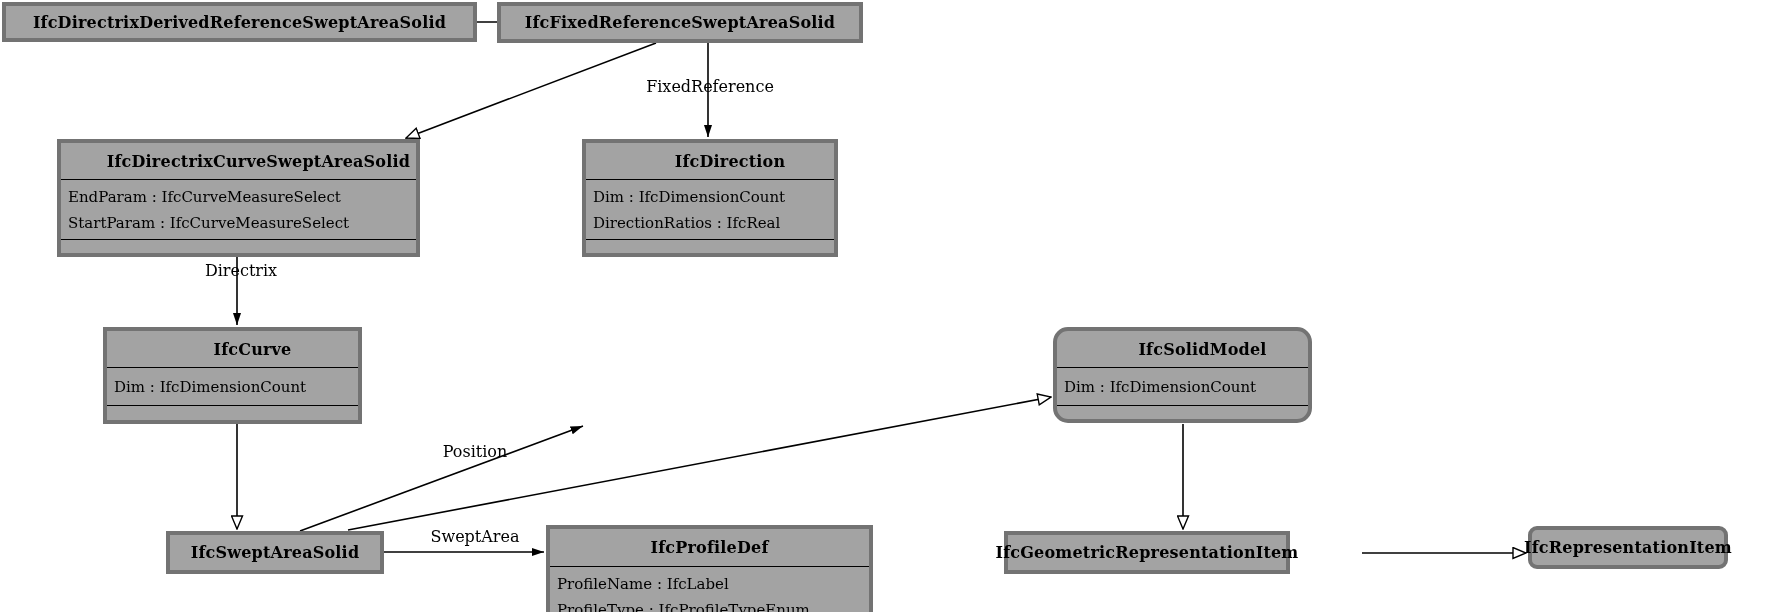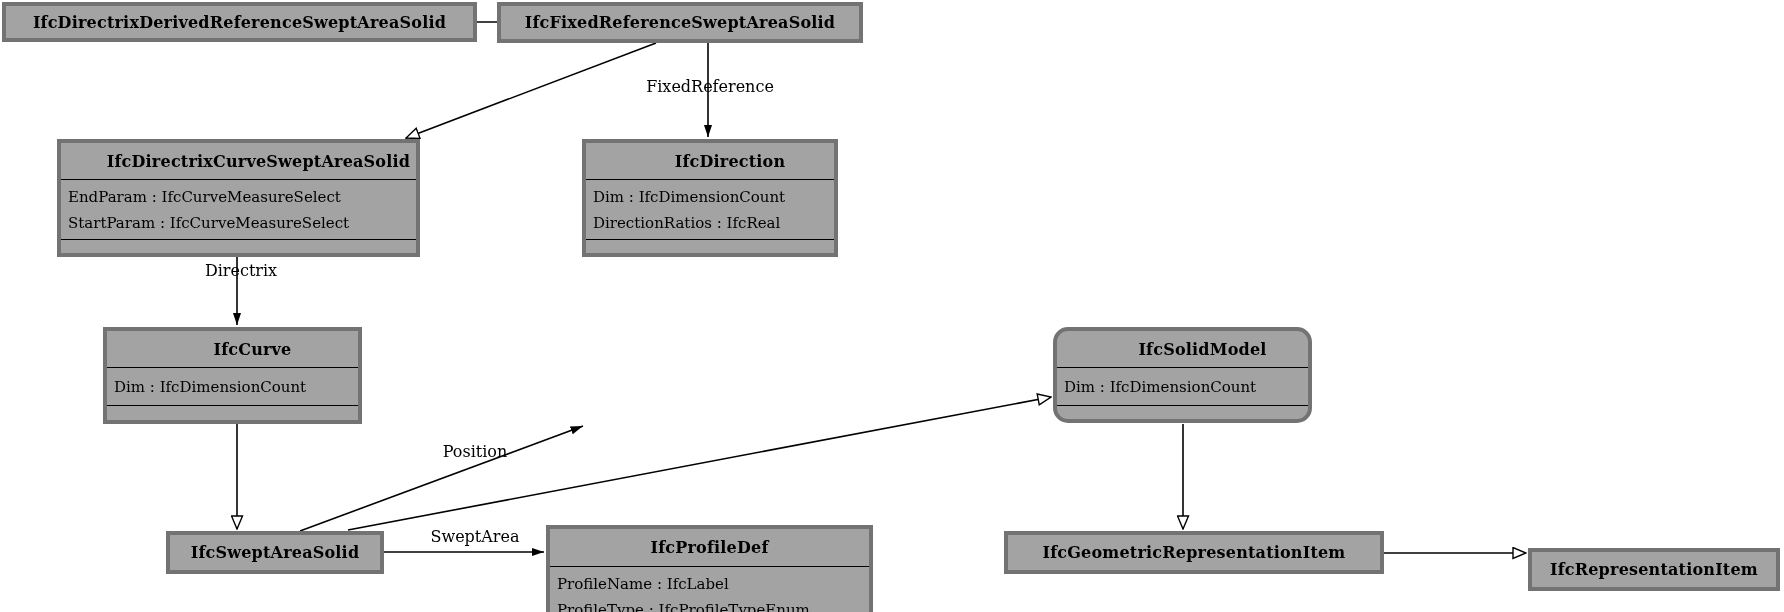--- a/index.html
+++ b/index.html
@@ -131,21 +131,21 @@
 
   <div class="uml-box multi" style="left:546px; top:493px; width:327px; height:117px;margin-top:32px;">
     <div class="hdr h37">IfcProfileDef</div>
     <div class="sec-attrs a60">
       <div class="attr-line">ProfileName : IfcLabel</div>
       <div class="attr-line">ProfileType : IfcProfileTypeEnum</div>
     </div>
     <div class="sec-empty"></div>
   </div>
 
-  <div class="uml-box single" style="left:1004px; top:531px; width:380px; height:43px;">
+  <div class="uml-box single" style="left:1004px; top:531px; width:286px; height:43px;">
     <span>IfcGeometricRepresentationItem</span>
   </div>
 
-  <div class="uml-box single" style="left:1528px; top:548px; width:252px; height:43px;">
+  <div class="uml-box single" style="left:1528px; top:526px; width:200px; height:43px;border-radius:9px;">
     <span>IfcRepresentationItem</span>
   </div>
 
 </div>
 
 </body></html>

